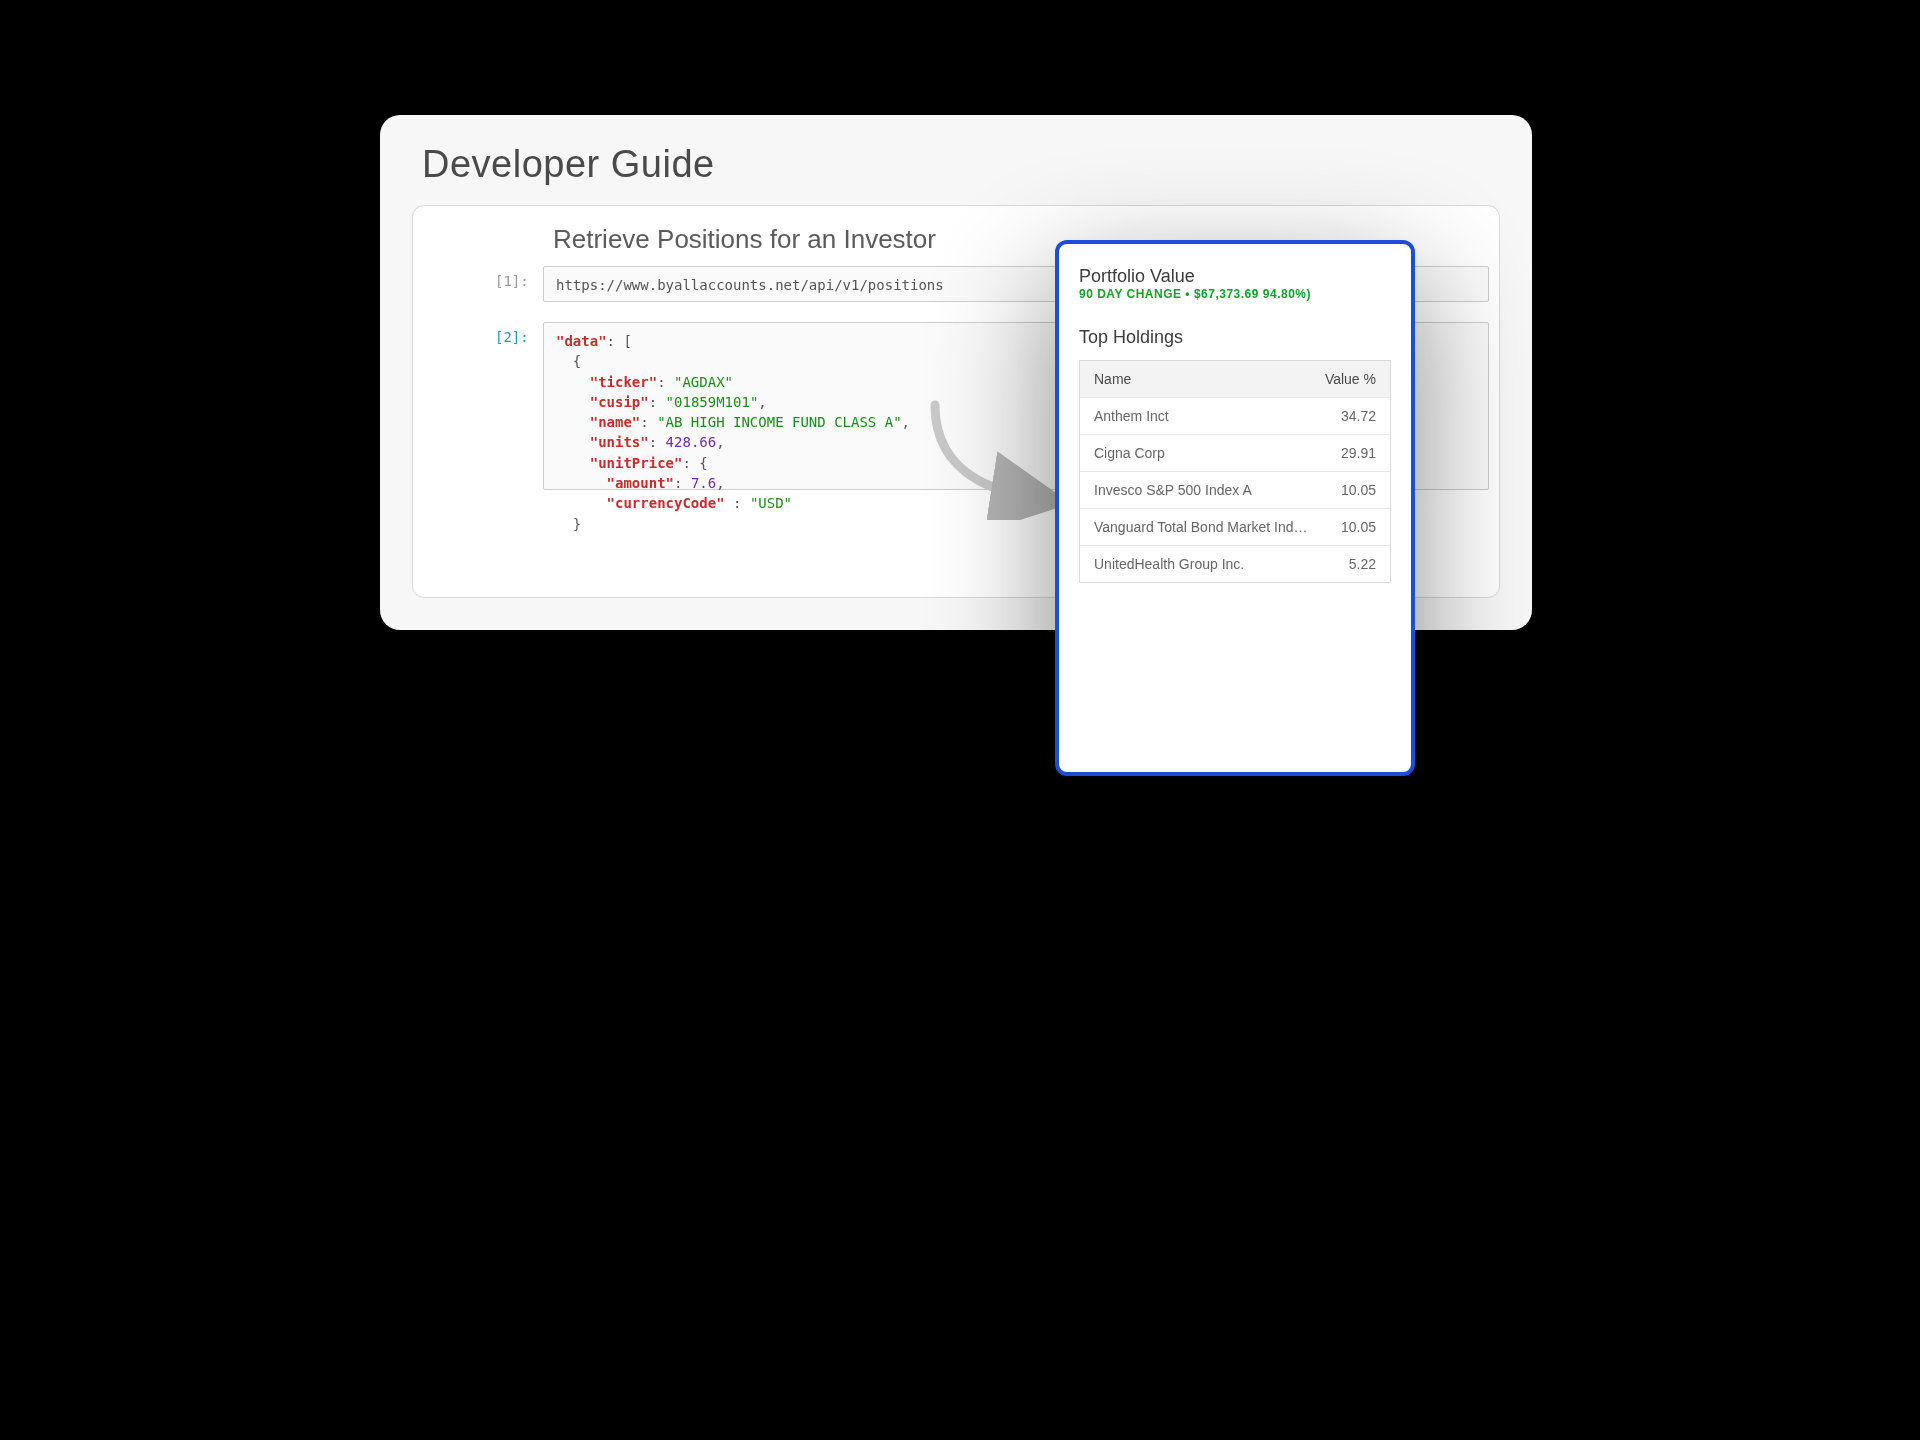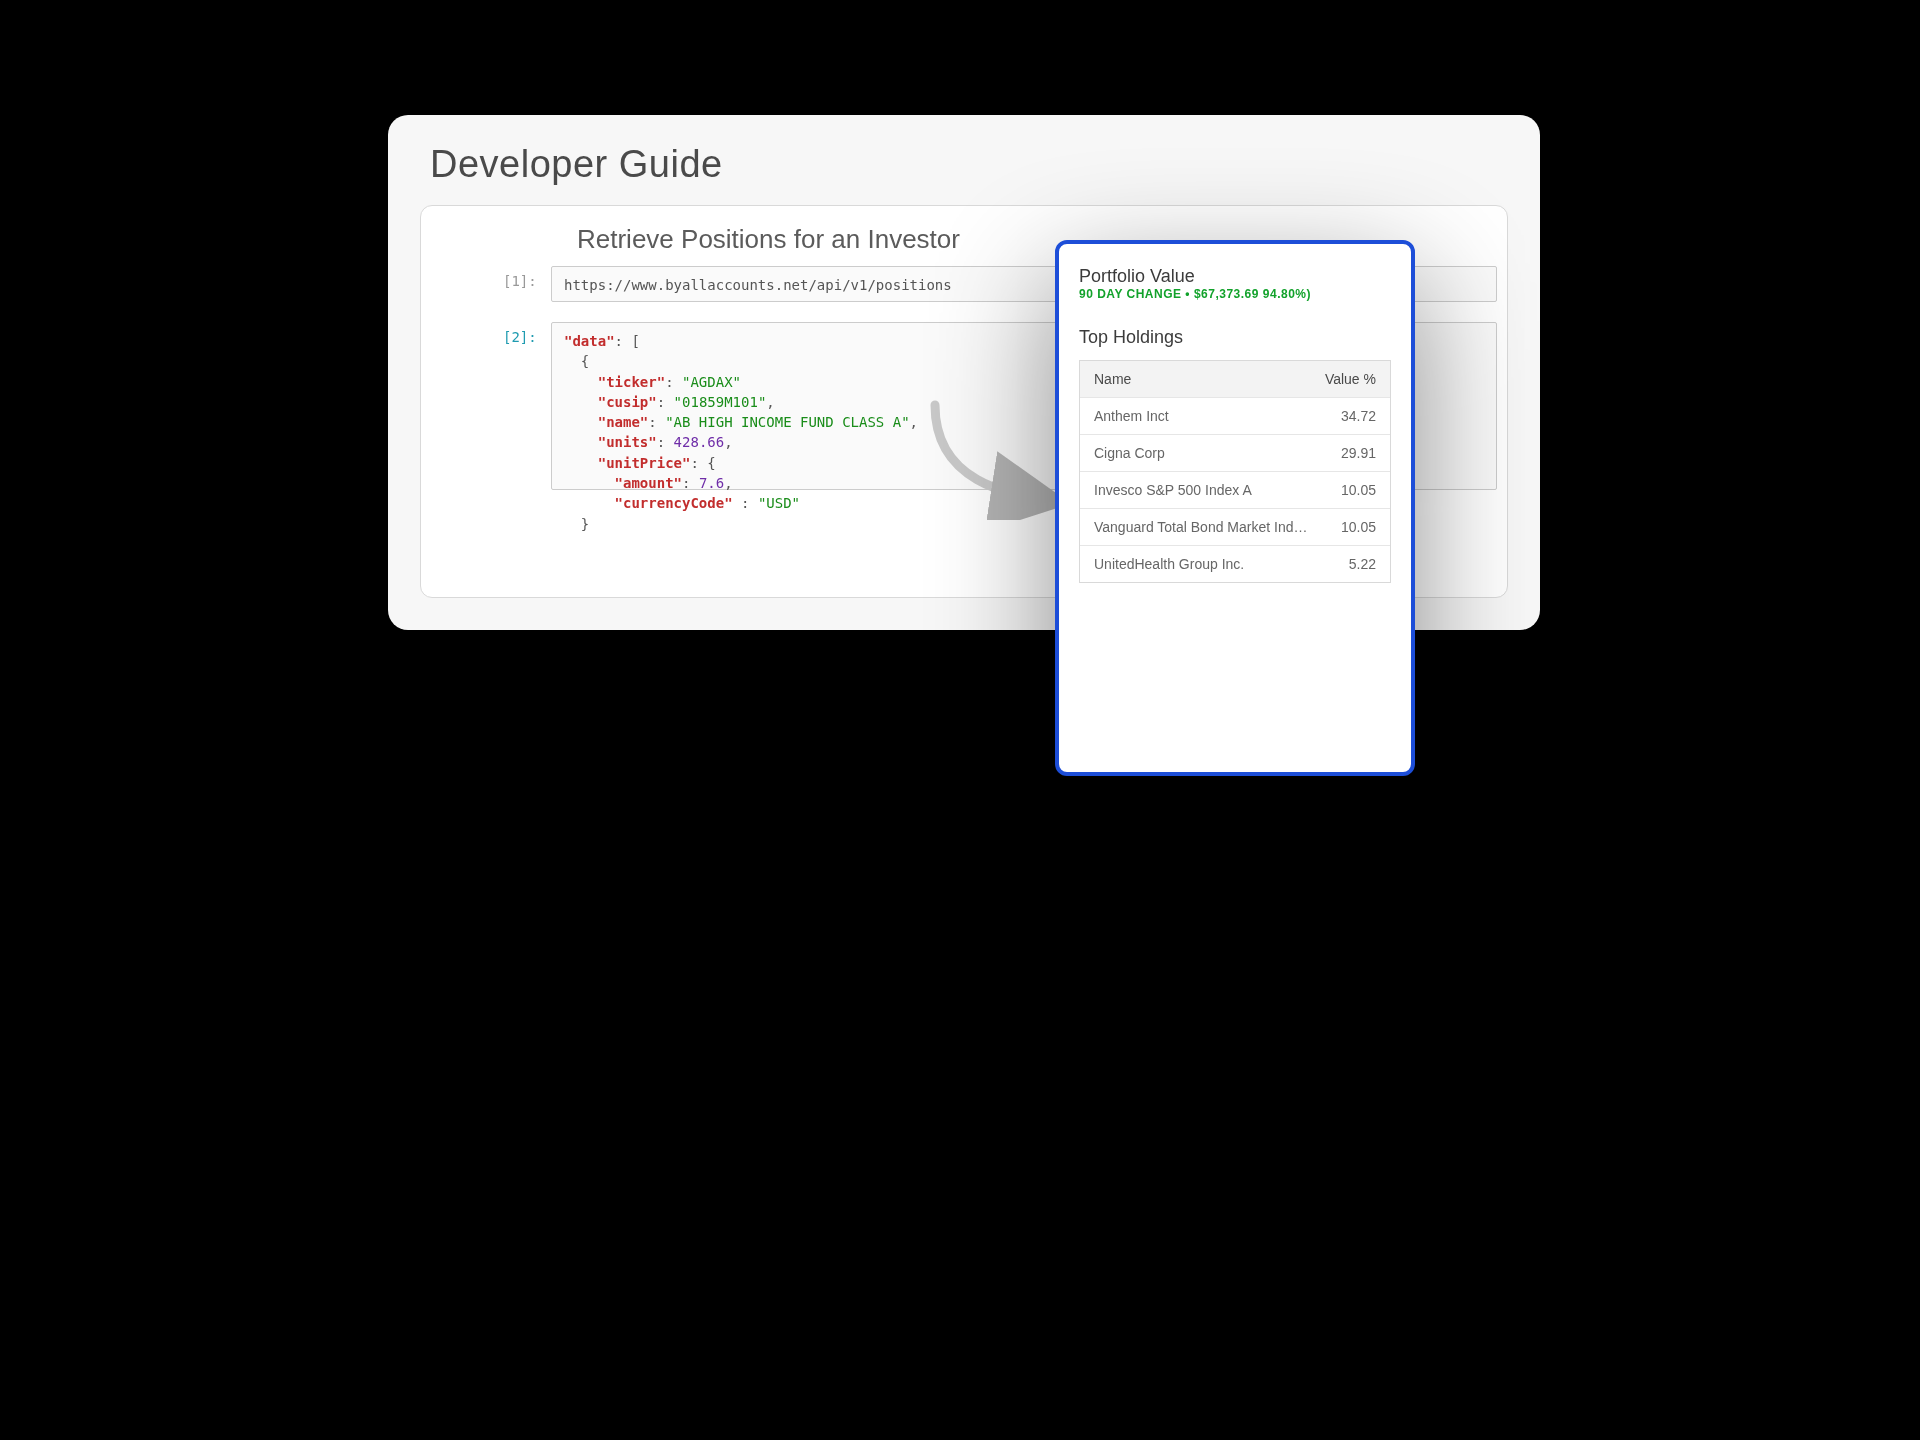--- a/index.html
+++ b/index.html
@@ -3,32 +3,31 @@
 <meta charset="utf-8">
 <style>
   html,body{margin:0;padding:0;background:#000;font-family:"Helvetica Neue",Helvetica,Arial,sans-serif;font-weight:300}
   .stage{position:relative;width:1280px;height:960px;margin:0 auto;background:#000;}
 
   
   .back-card{
     position:absolute;left:60px;top:115px;width:1152px;height:515px;
     background:#f7f7f7;border-radius:20px;
     box-shadow:0 40px 100px rgba(0,0,0,.35);
-    margin-left:8px;
   }
   .back-title{
     position:absolute;left:42px;top:28px;
     font-size:38px;letter-spacing:.5px;color:#4a4a4a;font-weight:300;
   }
   .inner{
     position:absolute;left:32px;top:90px;right:32px;bottom:32px;
     border:1px solid #d9d9d9;border-radius:12px;background:#fff;
   }
   .section-title{
-    position:absolute;left:156px;top:18px;
+    position:absolute;left:140px;top:18px;
     font-size:26px;color:#5b5b5b;font-weight:300;
   }
   .cell{
     position:absolute;border:1px solid #ccc;border-radius:2px;background:#fafafa;
     font-family:"Menlo","Consolas",monospace;font-size:14px;color:#555;
     padding:8px 12px;line-height:1.45;
   }
   .cell1{left:130px;top:60px;width:920px;height:18px;}
   .cell2{left:130px;top:116px;width:920px;height:150px;}
   .pre{white-space:pre;text-align:center;}

